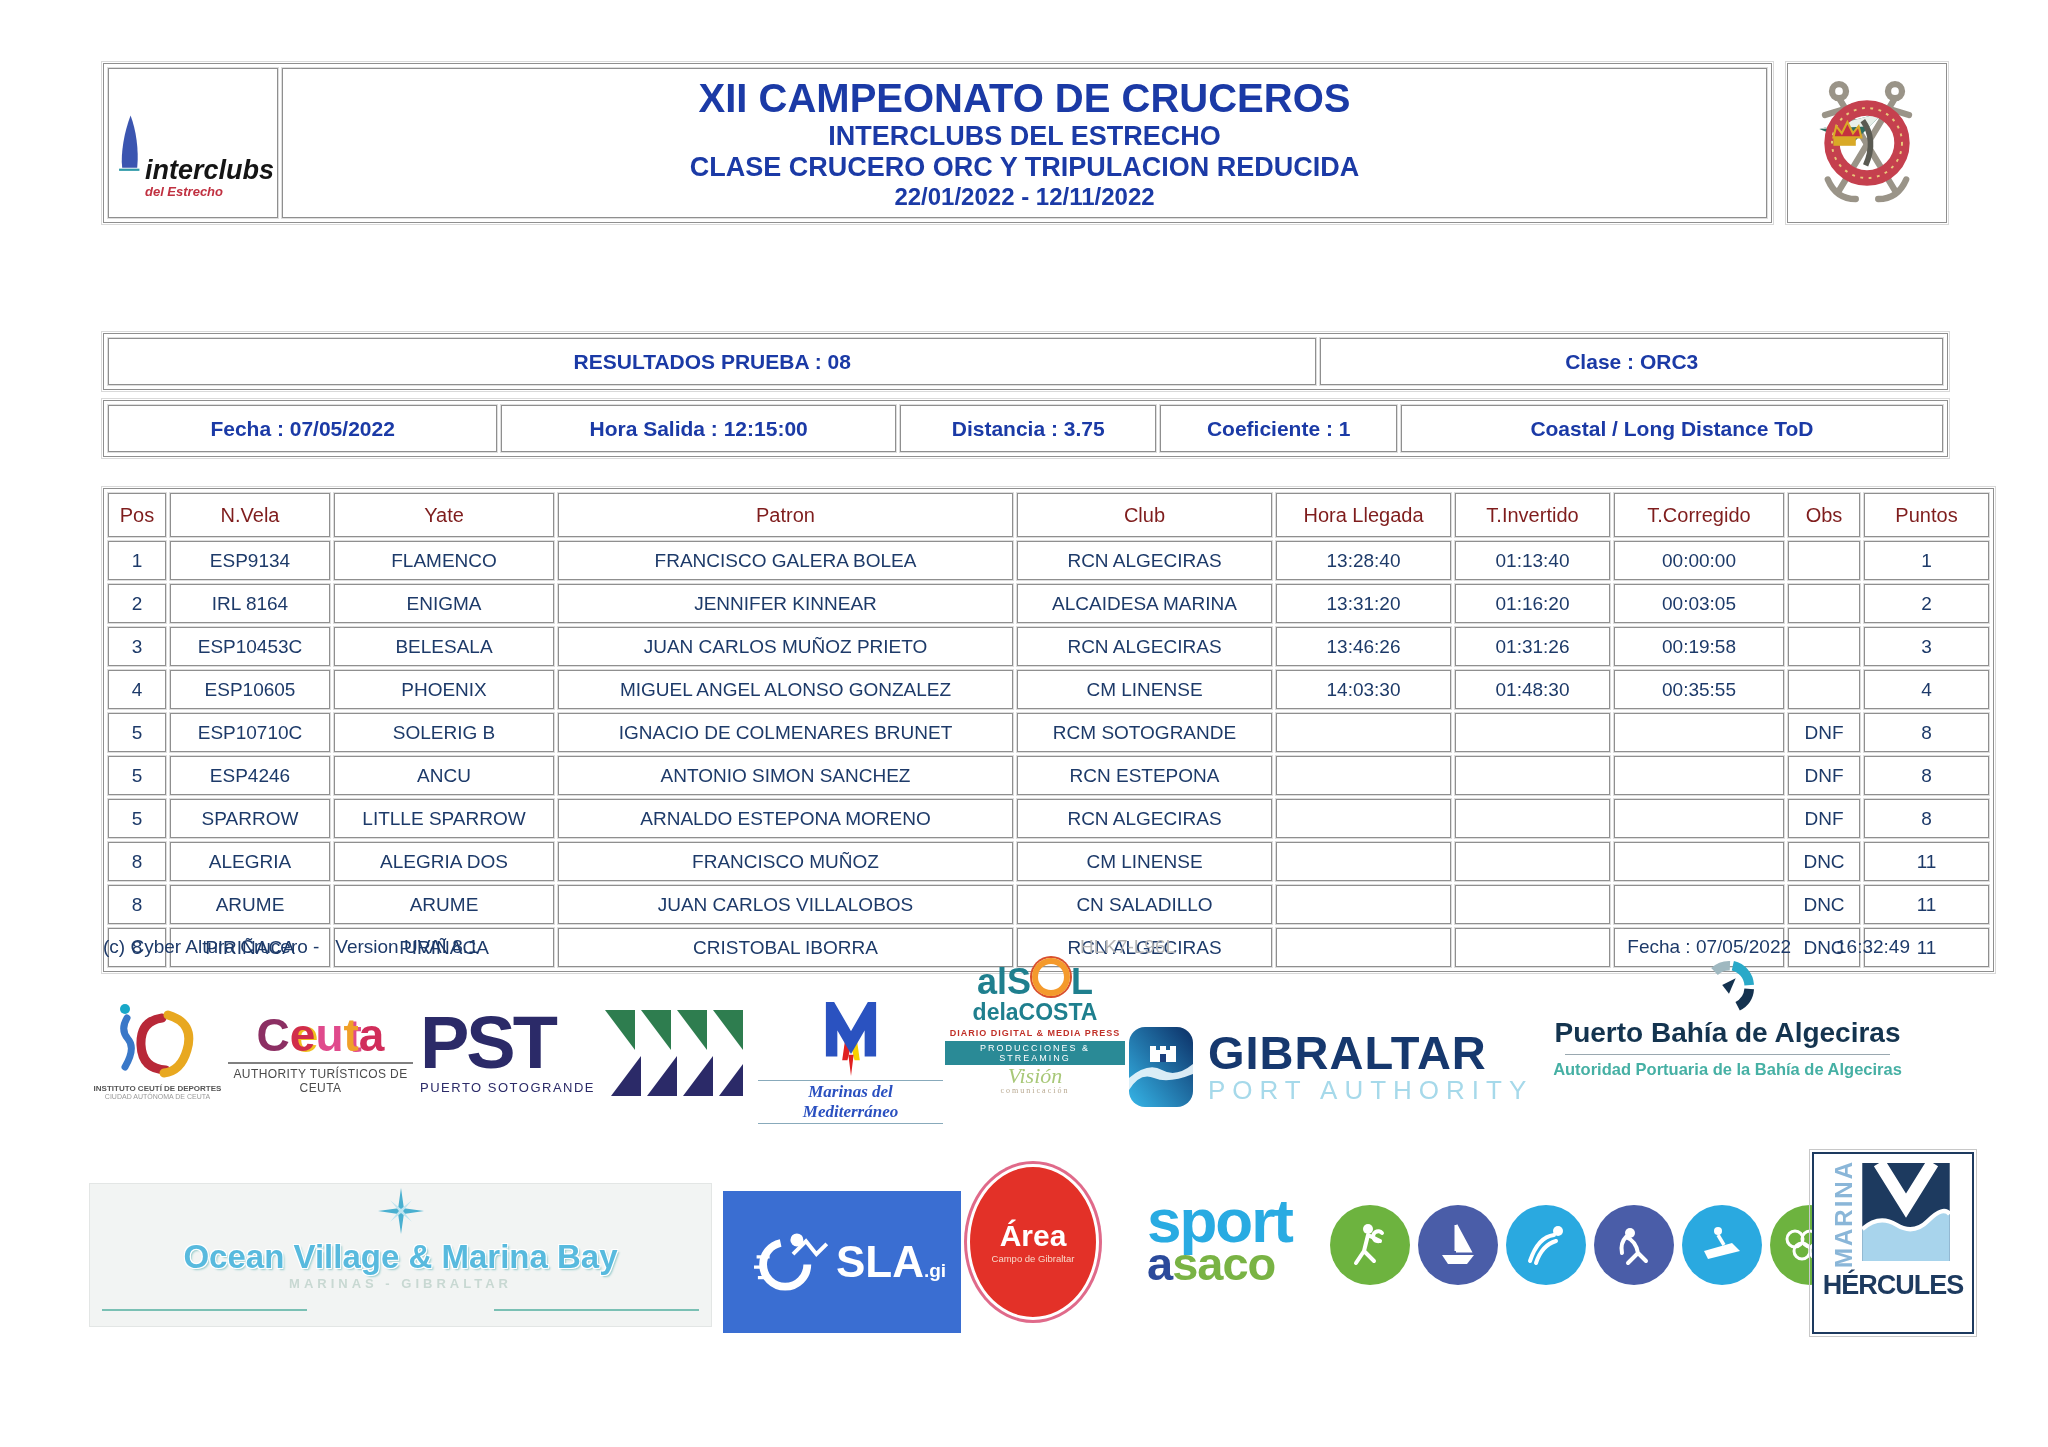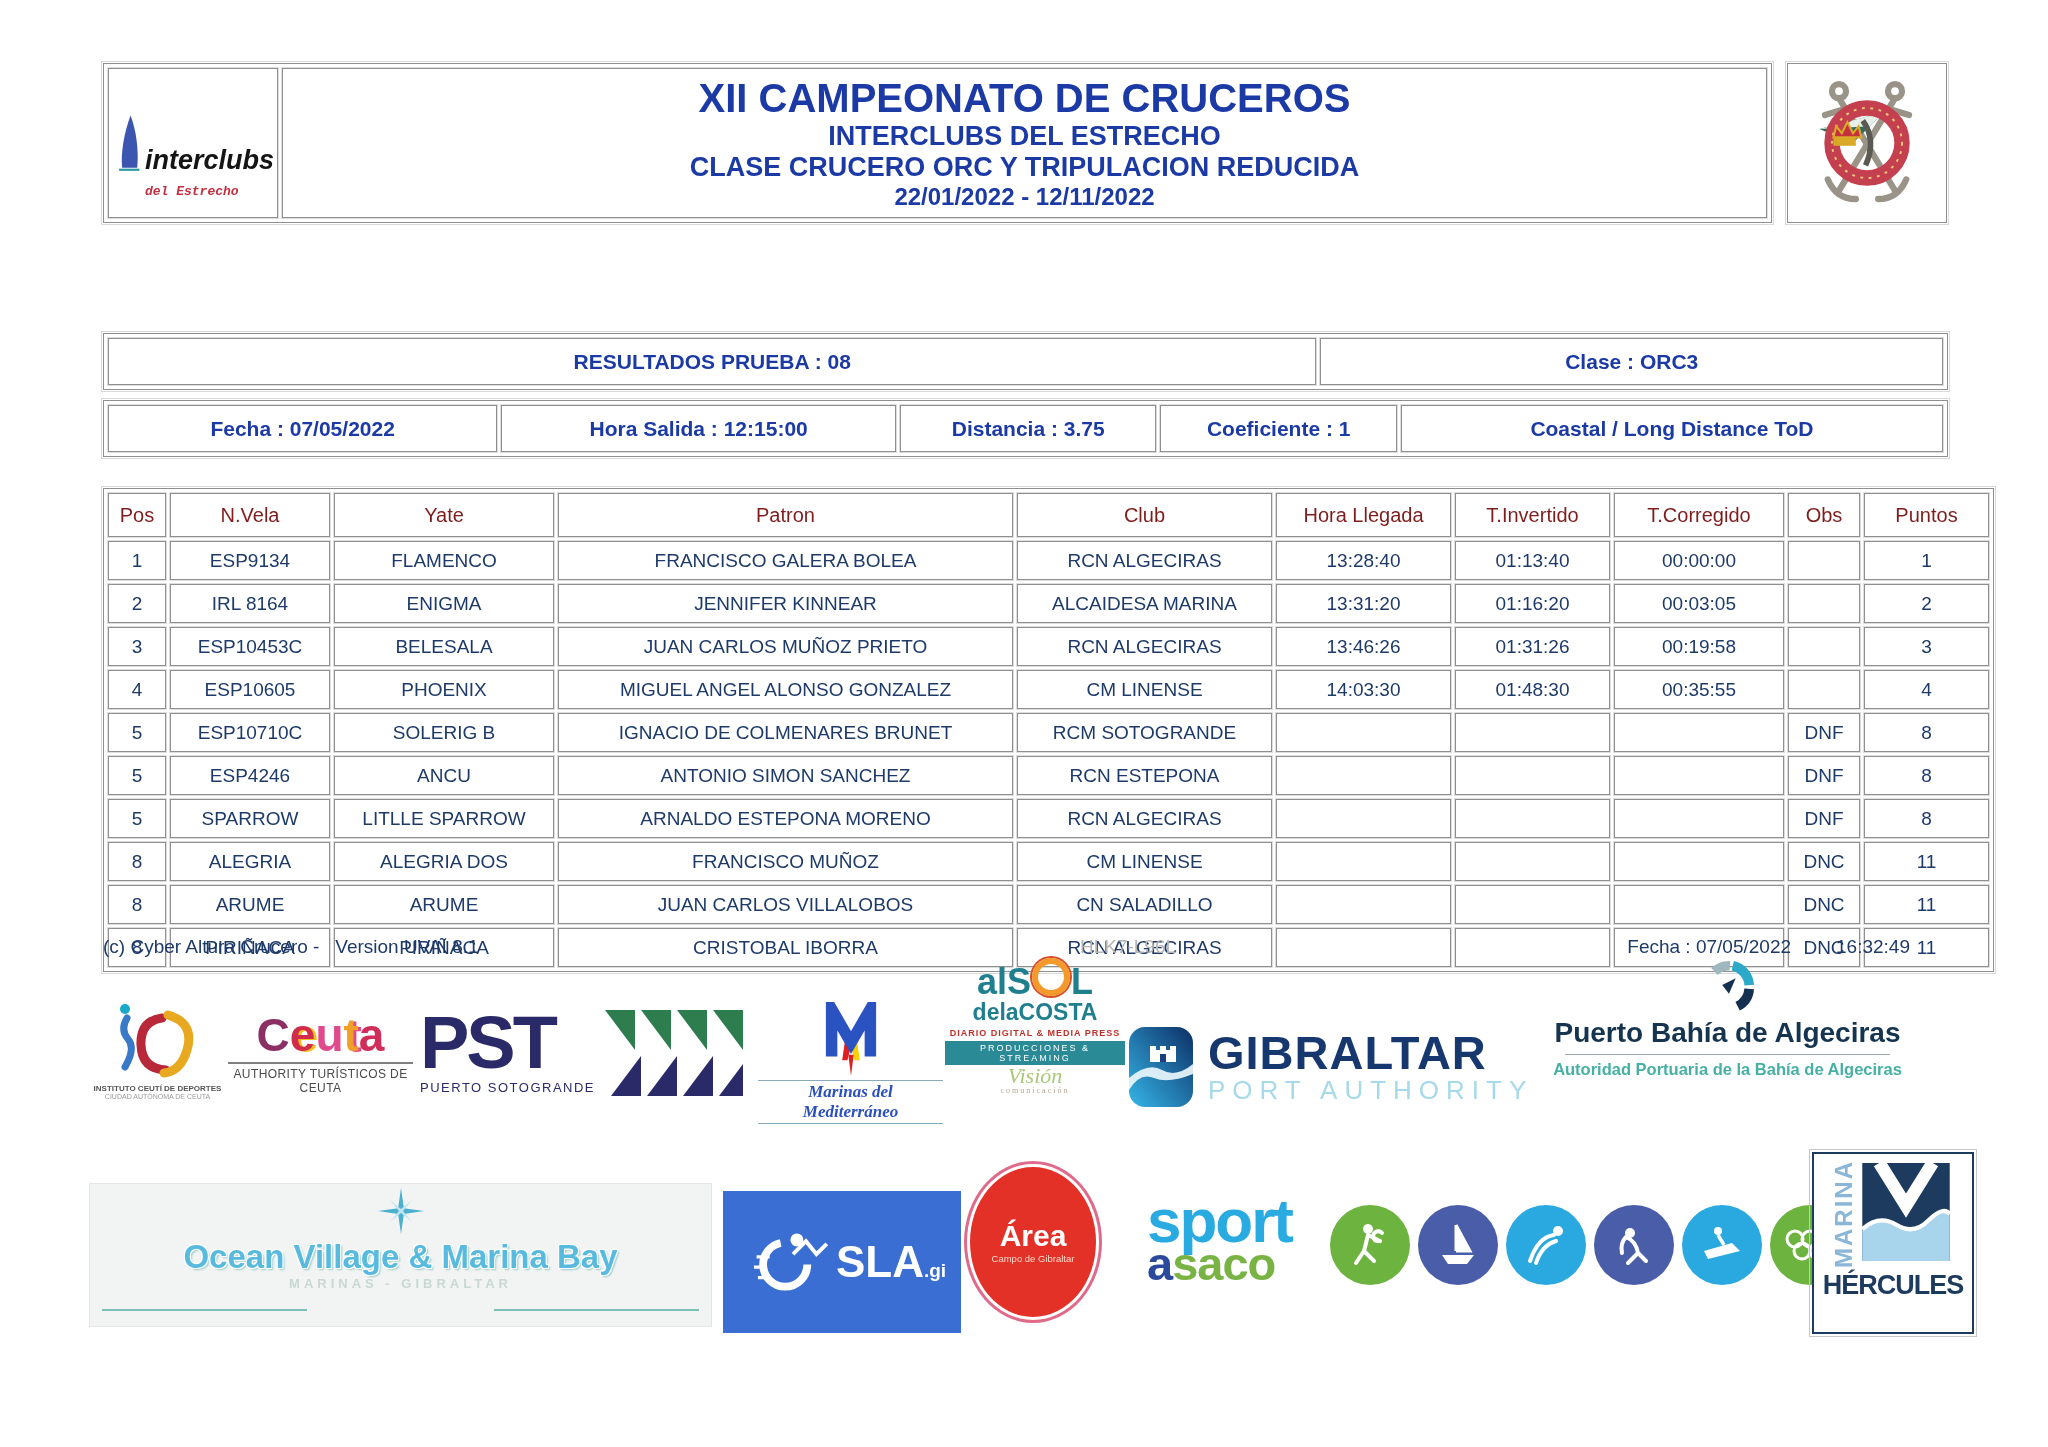--- a/index.html
+++ b/index.html
@@ -12,21 +12,21 @@
              border:1px solid #8f8f8f;outline:1px solid #d9d9d9;outline-offset:1px;background:#fff;}
   table.grid td,table.grid th{border:1px solid #8f8f8f;box-shadow:0 0 0 1px #dedede;
              text-align:center;vertical-align:middle;overflow:hidden;white-space:nowrap;}
   
   .title-line1{font-size:40px;font-weight:bold;color:#1b3aa6;}
   .title-line2{font-size:27px;font-weight:bold;color:#1b3aa6;}
   .title-line4{font-size:24px;font-weight:bold;color:#1b3aa6;}
   .logo-cell{display:flex;align-items:flex-end;justify-content:center;gap:2px;padding:3px 2px;}
   .logo-text{text-align:left;line-height:1;padding-bottom:10px;}
   .logo-text .w1{font-size:27px;font-weight:bold;font-style:italic;color:#151515;display:block;}
-  .logo-text .w2{font-size:13px;font-weight:bold;font-style:italic;color:#c03040;display:block;margin-top:11px;font-family:Liberation Mono, monospace;}
+  .logo-text .w2{font-size:13px;font-weight:bold;font-style:italic;color:#c03040;display:block;margin-top:1px;}
   
   .bar-cell{font-size:21px;font-weight:bold;color:#1b3aa6;height:43px;}
   
   #results th{font-size:20px;font-weight:normal;color:#7f1d1d;height:40px;}
   #results td{font-size:19px;color:#1d3a69;height:35px;}
   
   .foot{font-size:19px;color:#1d3a69;}
   .foot.gray{color:#b4b4b4;}
   .pre{white-space:pre;}
   

